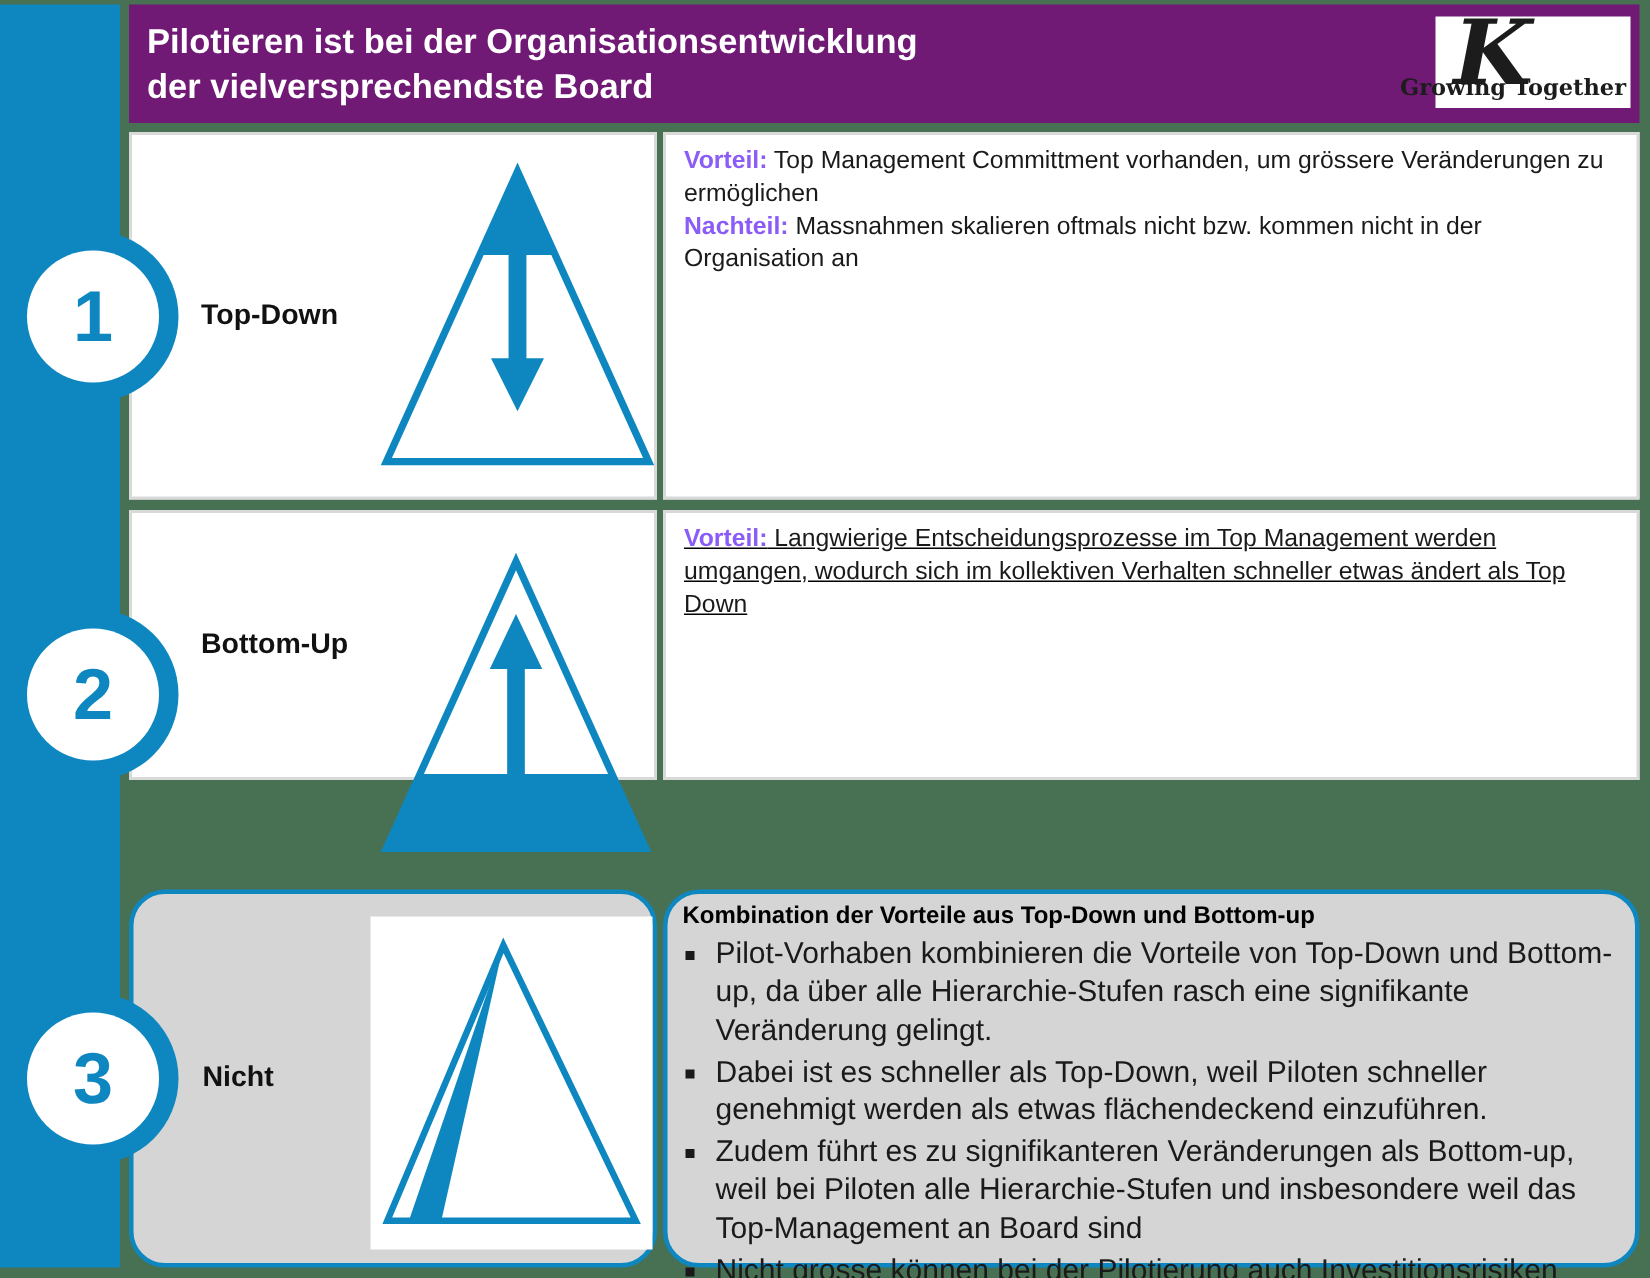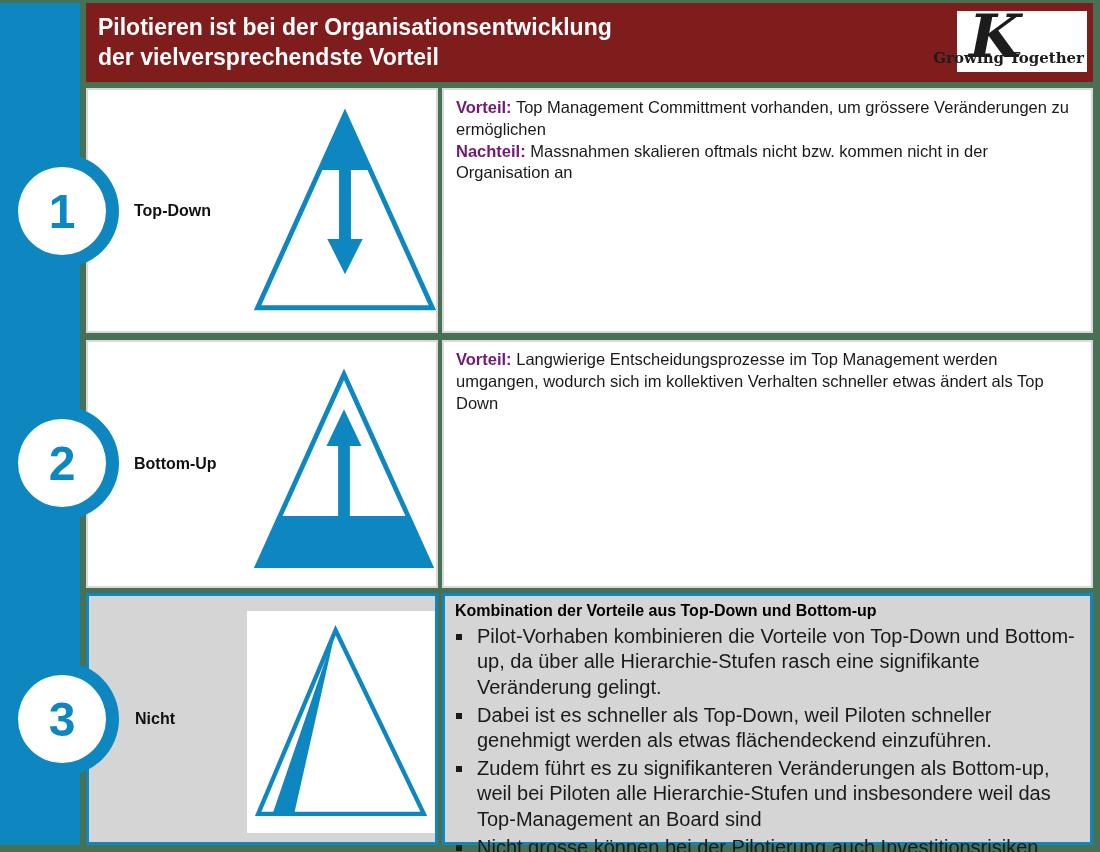--- a/index.html
+++ b/index.html
@@ -10,21 +10,21 @@
     position:relative;
     overflow:hidden;
   }
   .left-band{
     position:absolute;left:0;top:3px;width:80px;height:842px;
     background:#0e87c1;
   }
   
   .header{
     position:absolute;left:86px;top:3px;width:1007px;height:79px;
-    background:#7f1d1d;
+    background:#701a75;
   }
   .title{
     position:absolute;left:12px;top:9px;
     color:#ffffff;font-weight:bold;font-size:23px;line-height:30px;
   }
   .logo{
     position:absolute;right:6px;top:8px;width:130px;height:61px;
     background:#ffffff;
   }
   .logo-k{
@@ -37,25 +37,25 @@
     font-family:"DejaVu Serif", serif;font-weight:bold;
     font-size:15px;color:#1c1c1c;white-space:nowrap;margin-top:30px;
   }
   
   .cell{position:absolute;box-sizing:border-box;}
   .cell.plain{background:#ffffff;border:2px solid #d9d9d9;}
   .cell.pilot{background:#d5d5d5;border:3px solid #0e87c1;}
   .lcell{left:86px;width:352px;}
   .rcell{left:442px;width:651px;}
   .r1{top:88px;height:245px;}
-  .r2{top:340px;height:248px;}
-  .r3{top:593px;height:252px;}
+  .r2{top:340px;height:180px;text-decoration:underline;}
+  .r3{top:593px;height:252px;border-radius:24px;}
   .row-label{
     position:absolute;left:46px;top:50%;transform:translateY(-50%);
-    font-size:16px;font-weight:bold;color:#111111;
+    font-size:19px;font-weight:bold;color:#111111;
   }
   .tri{position:absolute;}
   .tri-1{left:164px;top:18px;}
   .tri-2{left:164px;top:26px;}
   .pilot-box{
     position:absolute;left:158px;top:15px;width:188px;height:222px;
     background:#ffffff;
   }
   .pilot-box svg{position:absolute;left:4px;top:4px;}
   
@@ -66,40 +66,40 @@
   }
   .c1{top:154px;} .c2{top:406px;} .c3{top:662px;}
   .num-inner{
     width:88px;height:88px;border-radius:50%;background:#ffffff;
     display:flex;align-items:center;justify-content:center;
     font-size:48px;font-weight:bold;color:#0e87c1;
   }
   
   .desc-wrap{padding:7px 10px 0 12px;}
   .desc{font-size:16.5px;line-height:1.32;color:#1a1a1a;}
-  .desc b{color:#701a75;}
+  .desc b{color:#8b5cf6;}
   .r3 .desc-wrap{padding:5px 8px 0 10px;}
   .pilot-heading{font-size:16px;font-weight:bold;color:#000;line-height:1.3;}
   ul.pilot-list{
     margin:2px 0 0 0;padding-left:20px;list-style:square;
   }
   ul.pilot-list li{
     font-size:20px;line-height:1.28;color:#1a1a1a;margin-bottom:2px;
     padding-left:2px;
   }
 </style>
 </head>
 <body>
 
 <div class="left-band"></div>
 
 <header class="header">
   <div class="title">
     <div>Pilotieren ist bei der Organisationsentwicklung</div>
-    <div>der vielversprechendste Vorteil</div>
+    <div>der vielversprechendste Board</div>
   </div>
   <div class="logo">
     <span class="logo-k">K</span>
     <span class="logo-tag">Growing Together</span>
   </div>
 </header>
 
 <section class="cell plain lcell r1">
   <div class="row-label">Top-Down</div>
   <svg class="tri tri-1" width="186" height="206" viewBox="0 0 100 110">

